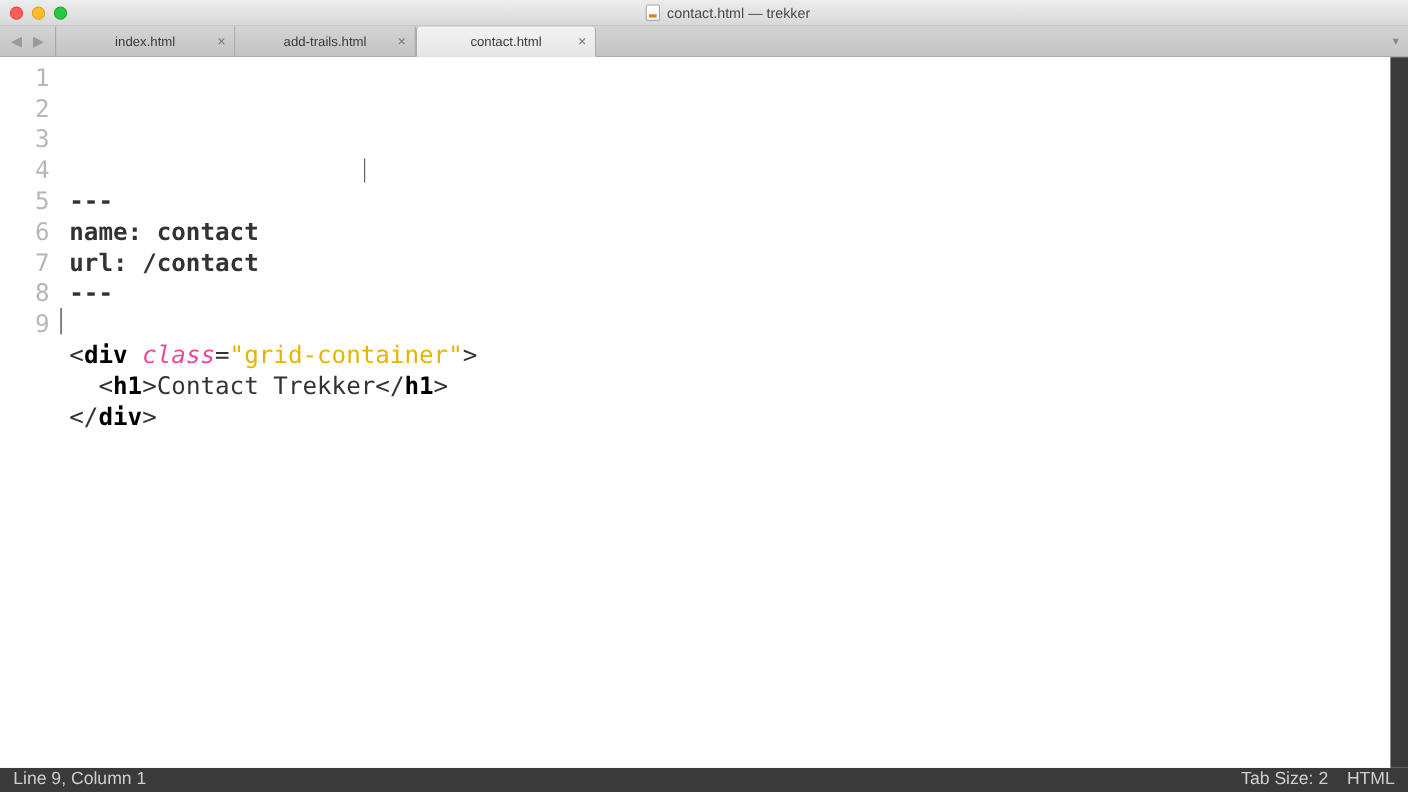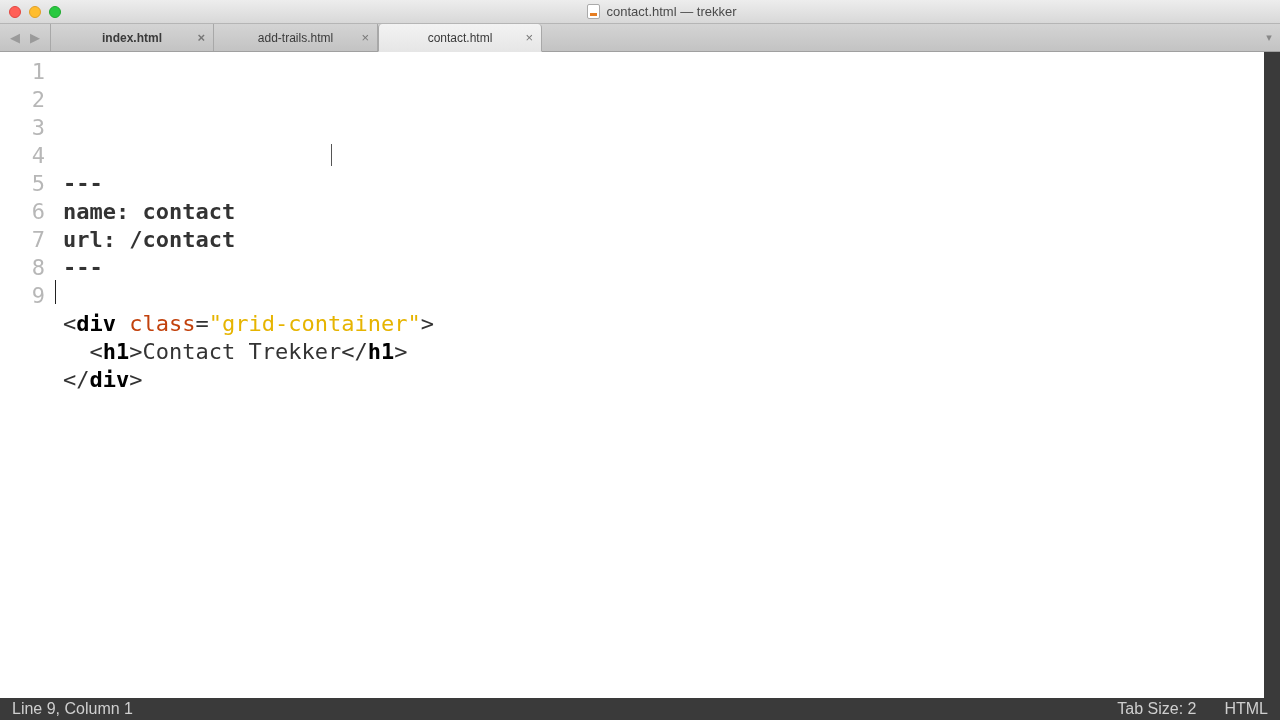--- a/index.html
+++ b/index.html
@@ -53,21 +53,21 @@
     background: linear-gradient(#d4d4d4, #c3c3c3);
     cursor: pointer;
   }
   .tab.active {
     background: linear-gradient(#f3f3f3, #e6e6e6);
     border-bottom: 1px solid #e6e6e6;
     margin-bottom: -1px;
     border-top-left-radius: 4px; border-top-right-radius: 4px;
     border-left: 1px solid #a8a8a8;
   }
-  .tab:first-of-type { border-left: 1px solid #a8a8a8; font-weight: bold; }
+  .tab:first-of-type { border-left: 1px solid #a8a8a8; }
   .tab .close {
     position: absolute; right: 8px; font-size: 13px; color: #777;
   }
   .tabbar-rest { flex: 1; }
   .dropdown-tab { width: 22px; display:flex; align-items:center; justify-content:center; color:#888; font-size:11px; }
 
   
   .editor-wrap { flex: 1; display: flex; background: #ffffff; position: relative; }
   .gutter {
     width: 55px; text-align: right; padding: 6px 10px 0 0;
@@ -83,38 +83,38 @@
   .line { height: 28px; }
   .text-cursor {
     position: absolute; width: 1px; height: 24px; background: #222;
   }
   .extra-cursor {
     position: absolute; width: 1px; height: 22px; background: #555;
   }
 
   
   .tag   { color: #000000; font-weight: 700; }
-  .attr  { color: #c2410c; }
+  .attr  { color: #ec4899; font-style: italic; }
   .str   { color: #e6b400; }
   .punct { color: #333; }
   .plain { color: #333; }
   .bold  { font-weight: 700; }
 
   .scrollbar {
     width: 16px; background: #3a3a3a;
   }
 
   
   .statusbar {
     height: 22px; background: #3a3a3a; color: #cfcfcf;
     font-size: 16px; display: flex; align-items: center;
     padding: 0 12px; justify-content: space-between;
     flex-shrink: 0;
   }
-  .status-right { display:flex; gap: 28px; }
+  .status-right { display:flex; gap: 17px; }
 </style>
 </head>
 <body>
 
 <div class="titlebar">
   <div class="traffic-lights">
     <div class="tl red"></div>
     <div class="tl yellow"></div>
     <div class="tl green"></div>
   </div>

